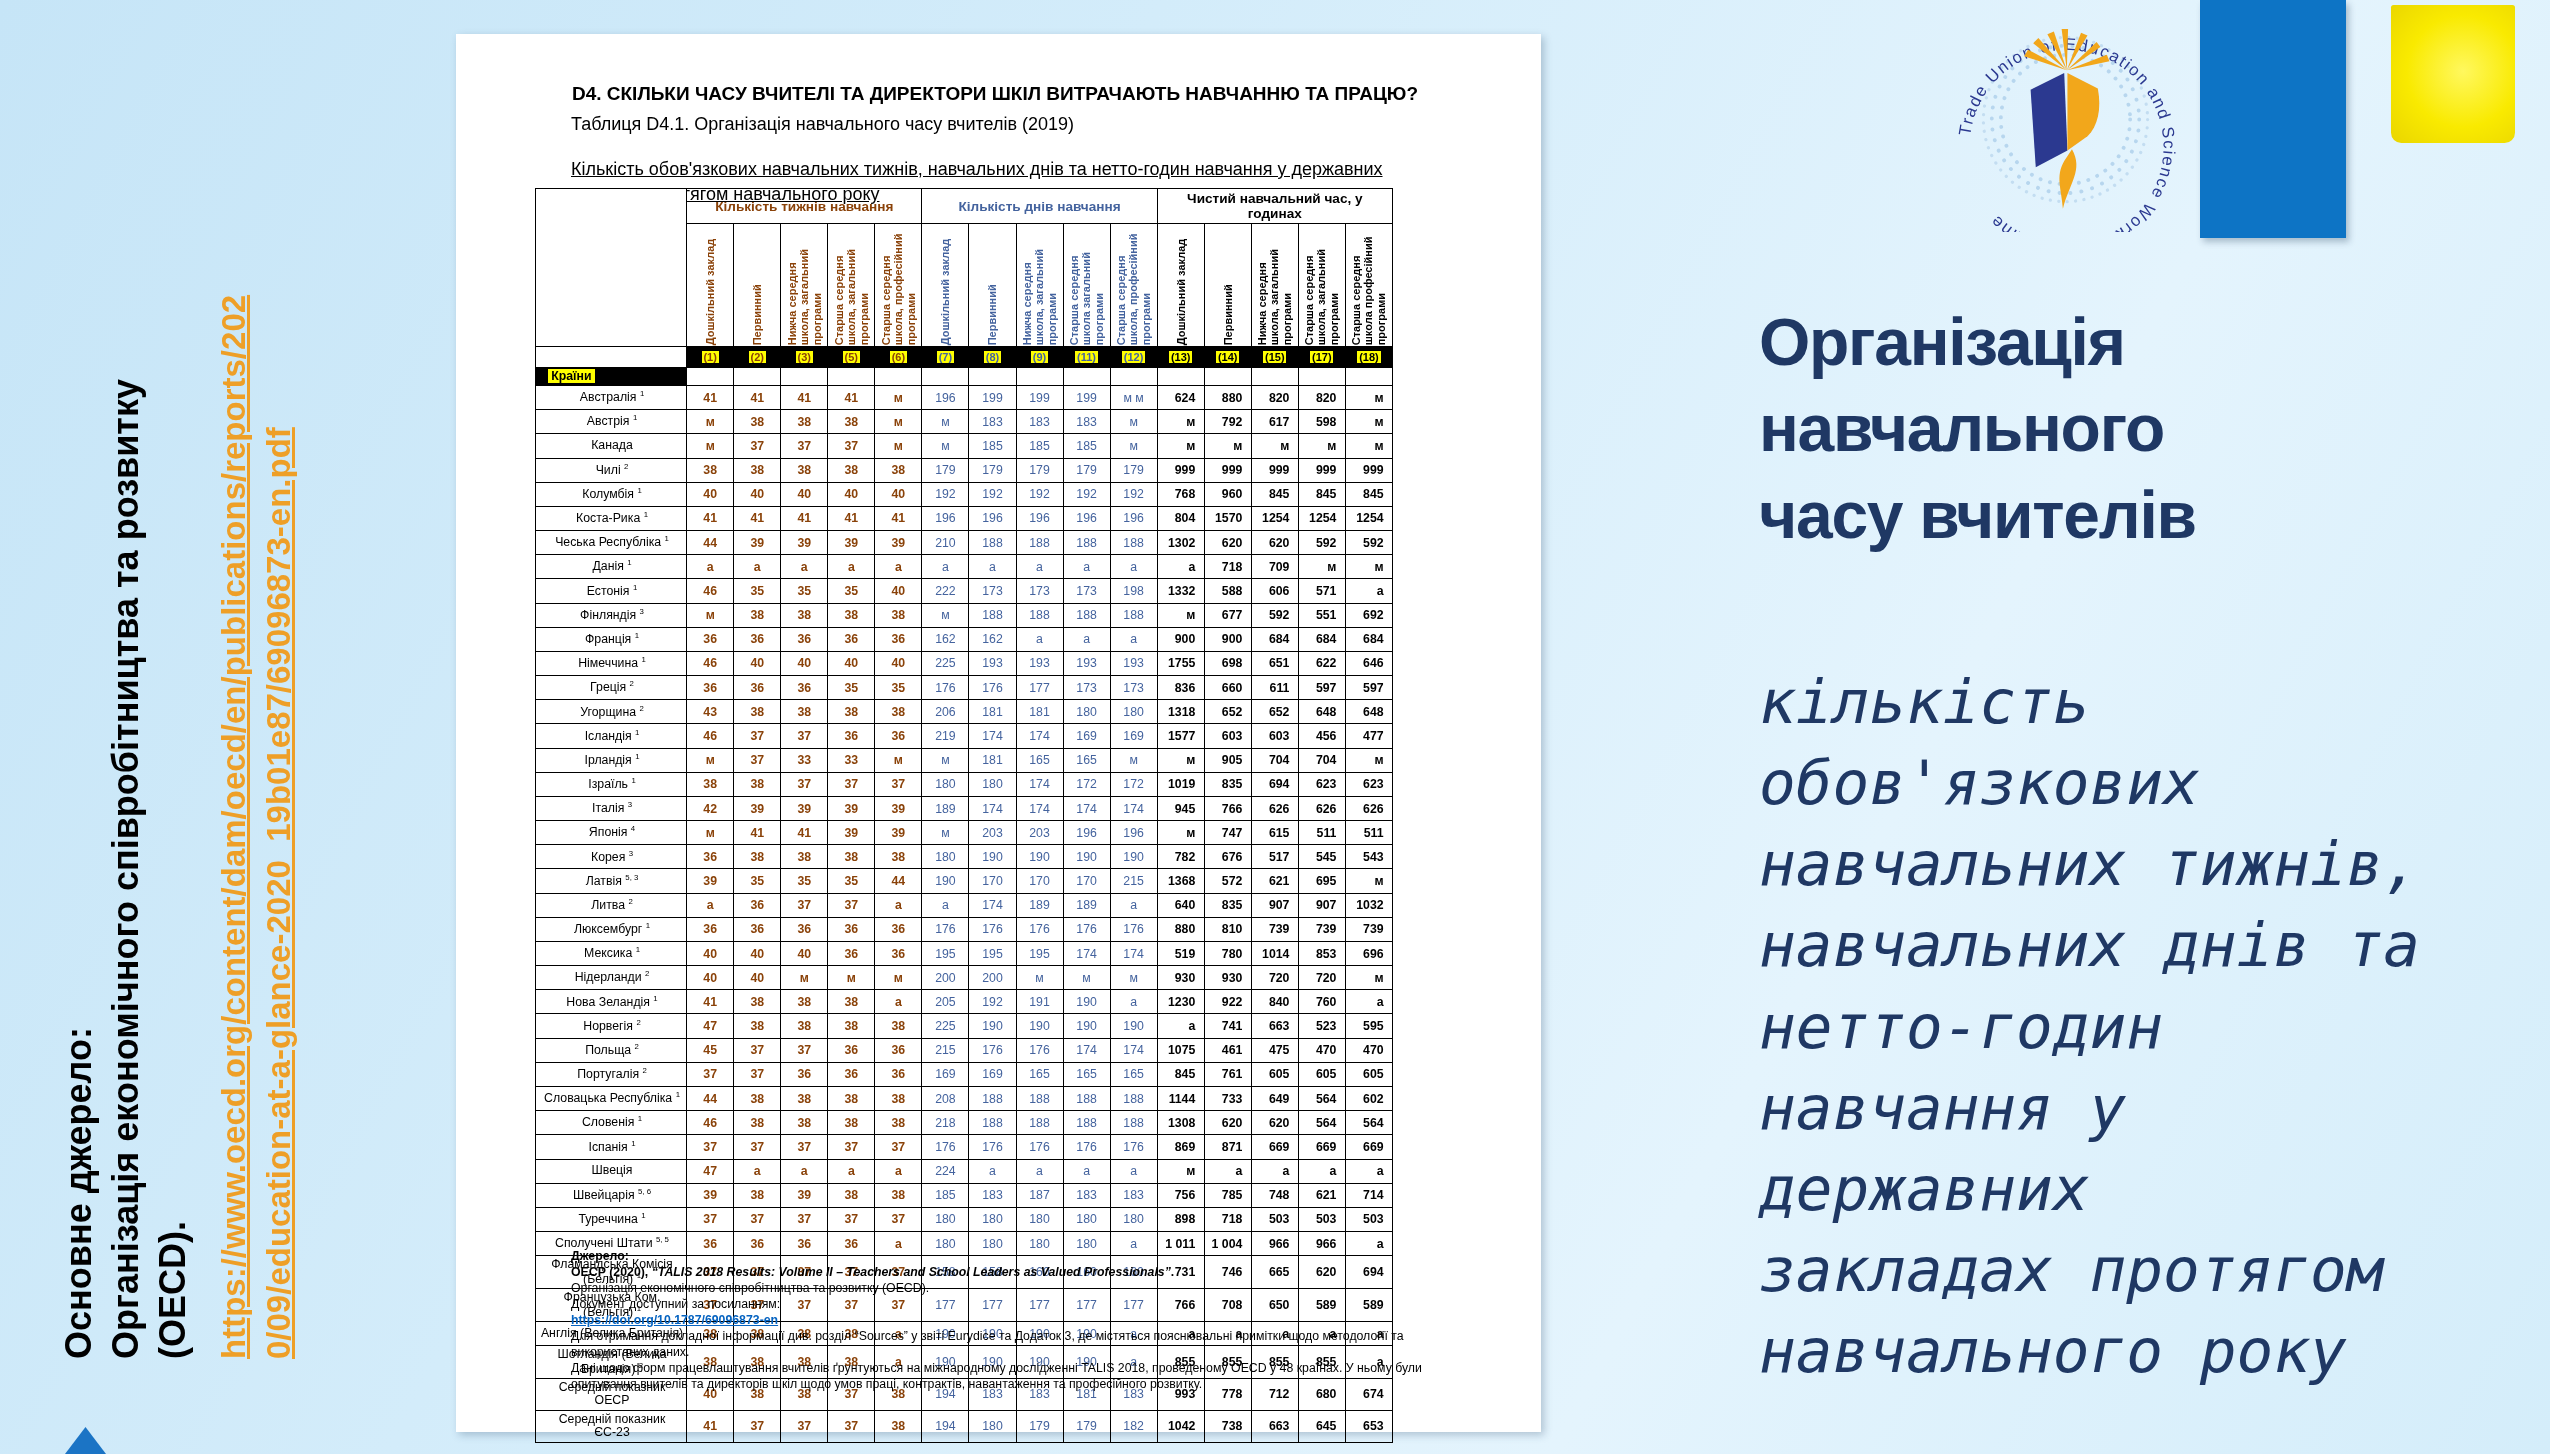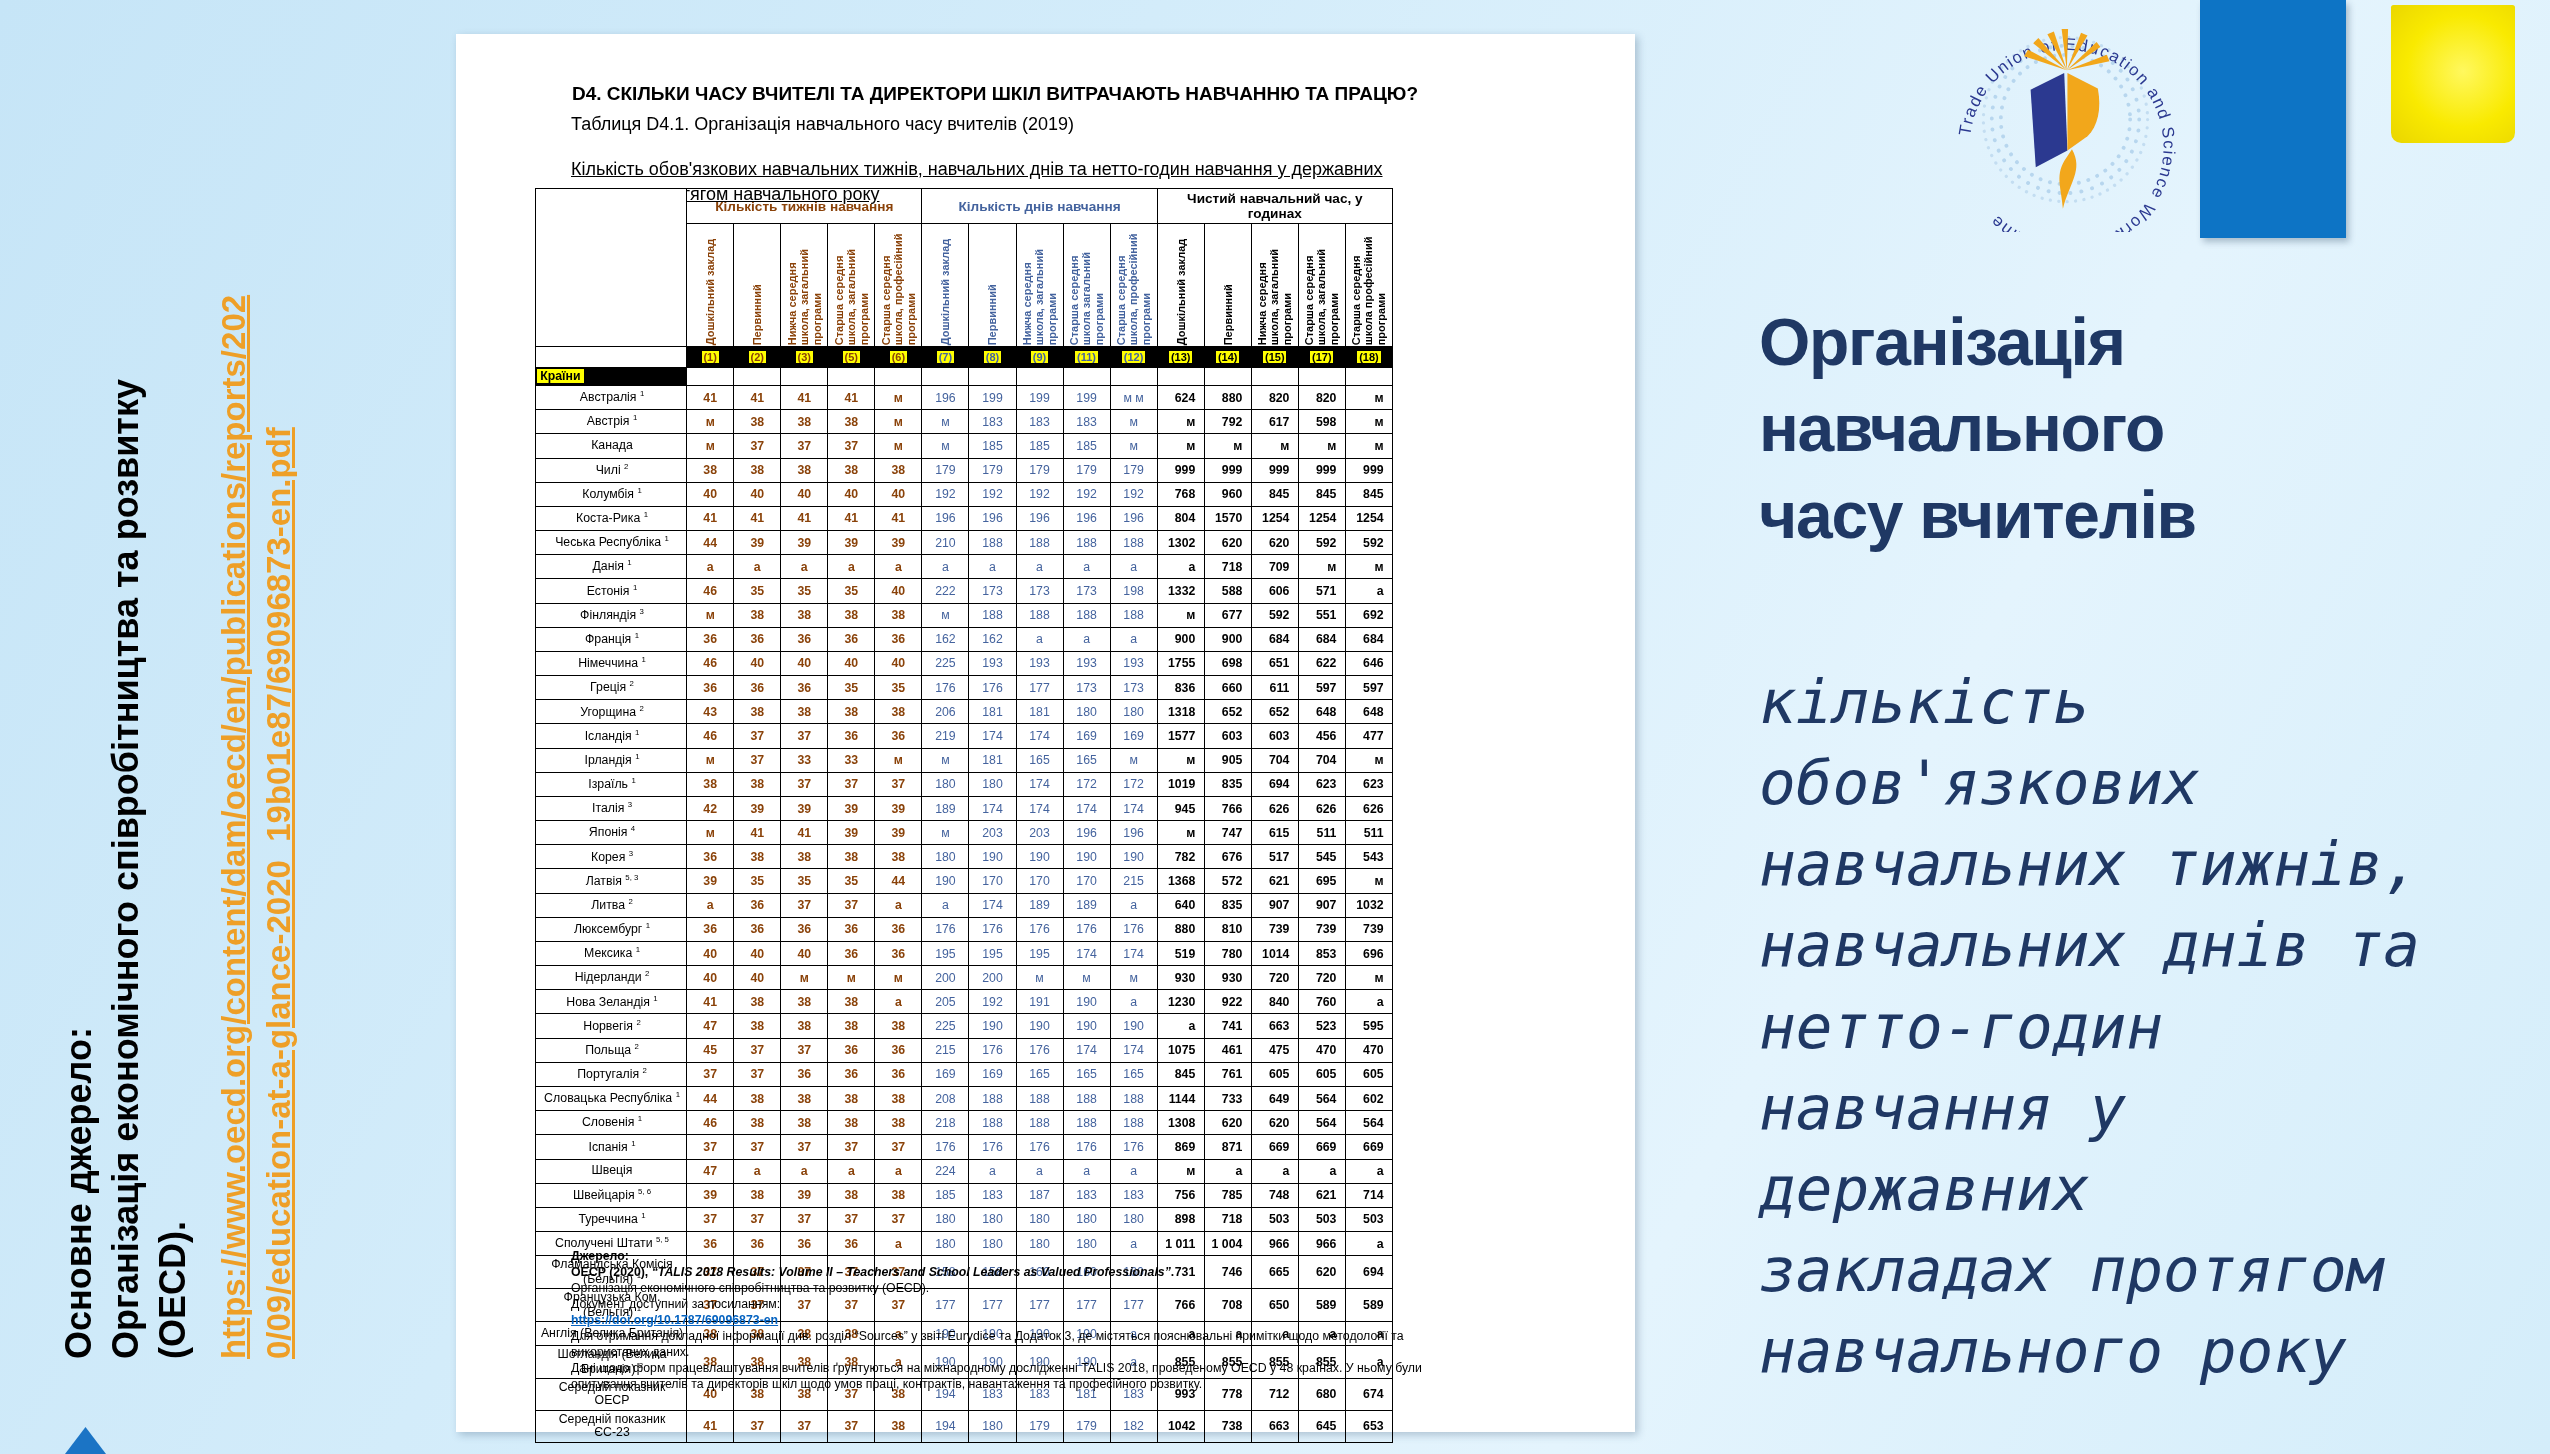--- a/index.html
+++ b/index.html
@@ -15,21 +15,21 @@
   }
   .rail-line{font-size:36px; font-weight:bold; color:#000; line-height:1.3; white-space:nowrap;}
   .rail-link{display:block; font-size:33px; font-weight:bold; color:#EE9F27; text-decoration:underline; line-height:1.38; white-space:nowrap;}
   .rail-link:first-of-type{margin-top:14.2px;}
   .corner-triangle{
     position:absolute; left:65px; top:1427px; width:41px; height:27px;
     background:#1B74C5; clip-path:polygon(50% 0,100% 100%,0 100%);
   }
   
   .page{
-    position:absolute; left:456px; top:34px; width:1179px; height:1398px;
+    position:absolute; left:456px; top:34px; width:1085px; height:1398px;
     background:#ffffff; box-shadow:2.6px 3.2px 7.8px rgba(40,70,100,.28);
   }
   .doc-head{position:absolute; left:115px; top:49px; width:848px; color:#000;}
   .doc-title{font-size:19px; font-weight:bold; text-align:center; margin:0;}
   .doc-caption{font-size:18px; margin-top:9px;}
   .doc-subtitle{font-size:18px; margin-top:22px; text-decoration:underline; line-height:1.4; width:840px;}
   
   table.oecd{
     position:absolute; left:79px; top:154px; width:858px;
     border-collapse:collapse; table-layout:fixed;
@@ -42,21 +42,21 @@
   tr.vheadrow td{height:122px; vertical-align:bottom; padding:0;}
   .vtext{
     writing-mode:vertical-rl; transform:rotate(180deg);
     font-size:11px; font-weight:bold; line-height:1.12;
     height:120px; margin:0 auto; text-align:left; padding-top:1.3px;
   }
   tr.numrow td{background:#000; height:17.5px; text-align:center; vertical-align:middle;}
   tr.numrow td.numcorner{background:#fff; border-top:1.3px solid #000;}
   .badge{background:#FFFF00; font-weight:bold; font-size:11px; padding:0 1.9px;}
   tr.kranrow td{height:15.5px; background:#fff;}
-  td.krancell{background:#000 !important; vertical-align:middle; padding-left:1px;}
+  td.krancell{background:#000 !important; vertical-align:middle; padding-left:12px;}
   .hl{background:#FFFF00; color:#000; font-weight:bold; font-size:12.3px; padding:0 3.2px;}
   td.cname{font-size:12.3px; text-align:center; padding:1.9px 2.6px 1.9px 4.5px; line-height:1.1; vertical-align:middle;}
   td.cname sup{font-size:7.8px;}
   tr.datarow td{height:19.4px; vertical-align:middle;}
   td.val{font-size:12.3px;}
   td.val.w{color:#8A4209; font-weight:bold; text-align:center;}
   td.val.d{color:#44639E; text-align:center;}
   td.val.h{color:#000; font-weight:bold; text-align:right; padding-right:8.4px;}
   tr.avgrow:first-of-type td{border-top:1.9px solid #000;}
   

